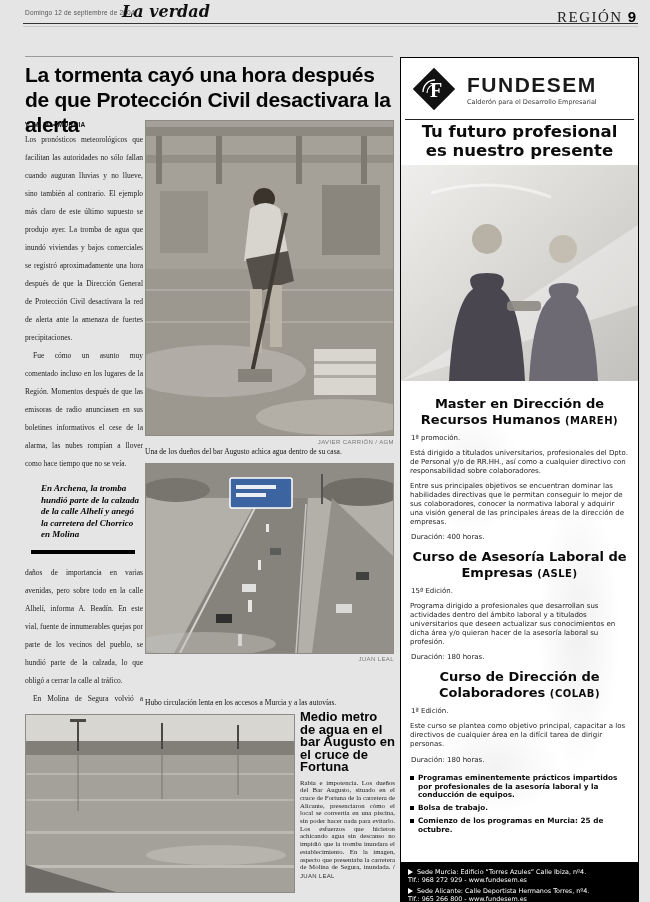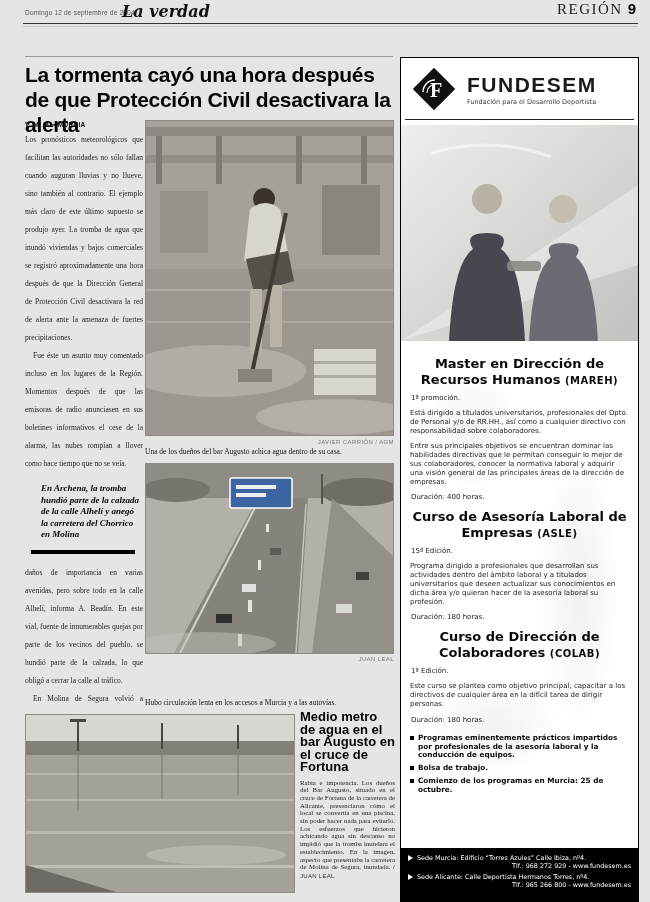--- a/index.html
+++ b/index.html
@@ -5,21 +5,21 @@
   * { margin:0; padding:0; box-sizing:border-box; }
   html,body { background:#ffffff; }
   .page { position:relative; width:650px; height:902px; background:#e5e5e5;
           font-family:"Liberation Serif",serif; color:#141414; overflow:hidden; }
 
   
   .hdr-date { position:absolute; left:25px; top:9px; font-family:"Liberation Sans",sans-serif;
               font-size:6.5px; color:#555; letter-spacing:.2px; }
   .hdr-masthead { position:absolute; left:122px; top:2px; font-family:"DejaVu Serif",serif;
               font-style:italic; font-weight:700; font-size:16px; color:#101010; }
-  .hdr-right { position:absolute; right:14px; top:0;margin-left:24px; }
+  .hdr-right { position:absolute; right:14px; top:8px;margin-left:24px; }
   .hdr-section { font-family:"Liberation Serif",serif; font-size:15px; letter-spacing:1.5px; color:#222; }
   .hdr-pageno { font-family:"Liberation Sans",sans-serif; font-weight:bold; font-size:15px; color:#000; margin-left:5px; }
   .hdr-rule  { position:absolute; left:23px; right:12px; top:23px; height:1px; background:#333; }
   .hdr-rule2 { position:absolute; left:23px; right:12px; top:26px; height:1px; background:#c9c9c6; }
 
   
   .art-toprule { position:absolute; left:25px; top:56px; width:368px; height:1px; background:#9a9a97; }
   .headline { position:absolute; left:25px; top:62px; width:370px;
               font-family:"Liberation Sans",sans-serif; font-weight:bold;
               font-size:21px; line-height:25px; letter-spacing:-.3px; color:#050505; }
@@ -74,24 +74,24 @@
                color:#0a0a0a; margin:8px 0 2px; }
   .prog-code { font-size:10px; letter-spacing:.5px; }
   .prog-edition { font-size:7px; color:#222; margin:6px 0 7px 1px; }
   .prog-para { font-size:7px; line-height:8.8px; color:#242424; margin-bottom:7px; }
   .prog-duration { font-size:7px; color:#222; margin:2px 0 8px 1px; }
   p:empty { display:none; }
   .ad-bullets { margin-top:10px; }
   .bullet-row { display:flex; gap:4px; margin-bottom:4px; }
   .bullet-sq { flex:0 0 auto; width:4px; height:4px; background:#000; margin-top:2px; }
   .bullet-text { font-weight:bold; font-size:7.3px; line-height:8.8px; color:#0a0a0a; }
-  .ad-footer { position:absolute; left:0; right:0; bottom:0; height:53px; background:#000;
+  .ad-footer { position:absolute; left:0; right:0; bottom:0; height:39px; background:#000;
                color:#fff; padding:6px 7px 0; }
   .foot-row { display:flex; align-items:center; gap:4px; font-size:6.4px; line-height:8px; }
-  .foot-sub { text-align:right; font-size:6.4px; line-height:8px; margin-bottom:3px; }
+  .foot-sub { text-align:left; font-size:6.4px; line-height:8px; margin-bottom:3px; }
   .arrow { width:0; height:0; border-left:5px solid #fff;
            border-top:3px solid transparent; border-bottom:3px solid transparent; flex:0 0 auto; }
 </style>
 </head>
 <body>
 
 <div class="page">
 
   <div class="hdr-date">Domingo 12 de septiembre de 2004</div>
   <div class="hdr-masthead">La verdad</div>
@@ -100,21 +100,21 @@
   </div>
   <div class="hdr-rule"></div>
   <div class="hdr-rule2"></div>
 
   <div class="art-toprule"></div>
   <h1 class="headline">La tormenta cayó una hora después de que Protección Civil desactivara la alerta</h1>
 
   <div class="col">
     <div class="byline">V. M. M. • MURCIA</div>
     <p>Los pronósticos meteorológicos que facilitan las autoridades no sólo fallan cuando auguran lluvias y no llueve, sino también al contrario. El ejemplo más claro de este último supuesto se produjo ayer. La tromba de agua que inundó viviendas y bajos comerciales se registró aproximadamente una hora después de que la Dirección General de Protección Civil desactivara la red de alerta ante la amenaza de fuertes precipitaciones.</p>
-    <p>Fue éste un asunto muy comentado incluso en los lugares de la Región. Momentos después de que las emisoras de radio anunciasen en sus boletines informativos el cese de la alarma, las nubes rompían a llover como hace tiempo que no se veía.</p>
+    <p>Fue cómo un asunto muy comentado incluso en los lugares de la Región. Momentos después de que las emisoras de radio anunciasen en sus boletines informativos el cese de la alarma, las nubes rompían a llover como hace tiempo que no se veía.</p>
     <div class="pullquote">
       <span class="pq-lead">En Archena,</span><span class="pq-rest"> la tromba hundió parte de la calzada de la calle Alhelí y anegó la carretera del Chorrico en Molina</span>
     </div>
     <div class="pq-rule"></div>
     <p>daños de importancia en varias avenidas, pero sobre todo en la calle Alhelí, informa A. Beadín. En este vial, fuente de innumerables quejas por parte de los vecinos del pueblo, se hundió parte de la calzada, lo que obligó a cerrar la calle al tráfico.</p>
     <p>En Molina de Segura volvió a repetirse una escena habitual cada vez que hay tormenta. El agua anegó la carretera del Chorrico –la que comunica el pueblo con las urbanizaciones residenciales–, de manera que hubo que cortar el vial hasta que cesó el aguacero, informa Guillermo Azurmendi. La Policía Local y los bomberos de Molina de Segura no dieron abasto para atender llamadas de vecinos que comunicaban inundaciones de bajos comerciales y de viviendas.</p>
   </div>
 
   <div class="photo photo1">
     <svg width="247" height="314" viewBox="0 0 247 314">
@@ -207,24 +207,28 @@
   <div class="ad">
     <div class="ad-logo-row">
       <svg width="46" height="46" viewBox="0 0 46 46">
         <rect x="8" y="8" width="30" height="30" transform="rotate(45 23 23)" fill="#111111"></rect>
         <path d="M12 26 a12 12 0 0 1 12 -12" stroke="#ffffff" fill="none" stroke-width="1.4"></path>
         <path d="M16 27 a9 9 0 0 1 9 -9" stroke="#ffffff" fill="none" stroke-width="1.2"></path>
         <text x="25" y="31" font-size="20" font-family="Liberation Serif, serif" font-weight="bold" fill="#ffffff" text-anchor="middle">F</text>
       </svg>
       <div>
         <div class="ad-brand">FUNDESEM</div>
-        <div class="ad-brand-sub">Fundación para el Desarrollo Deportista</div>
+        <div class="ad-brand-sub">Calderón para el Desarrollo Empresarial</div>
       </div>
     </div>
     <div class="ad-hr"></div>
+    <div class="ad-slogan">
+      <div>Tu futuro profesional</div>
+      <div>es nuestro presente</div>
+    </div>
     <svg class="ad-photo" width="237" height="216" viewBox="0 0 237 216">
       <defs>
         <linearGradient id="adg" x1="0" y1="0" x2="1" y2="1">
           <stop offset="0" stop-color="#efeeec"></stop>
             <stop offset="1" stop-color="#c3c1bd"></stop>
         </linearGradient>
       </defs>
       <rect width="237" height="216" fill="url(#adg)"></rect>
       <polygon points="0,216 237,60 237,140 0,216" fill="#ffffff" opacity=".35"></polygon>
       <circle cx="86" cy="74" r="15" fill="#b8b1a5"></circle>

